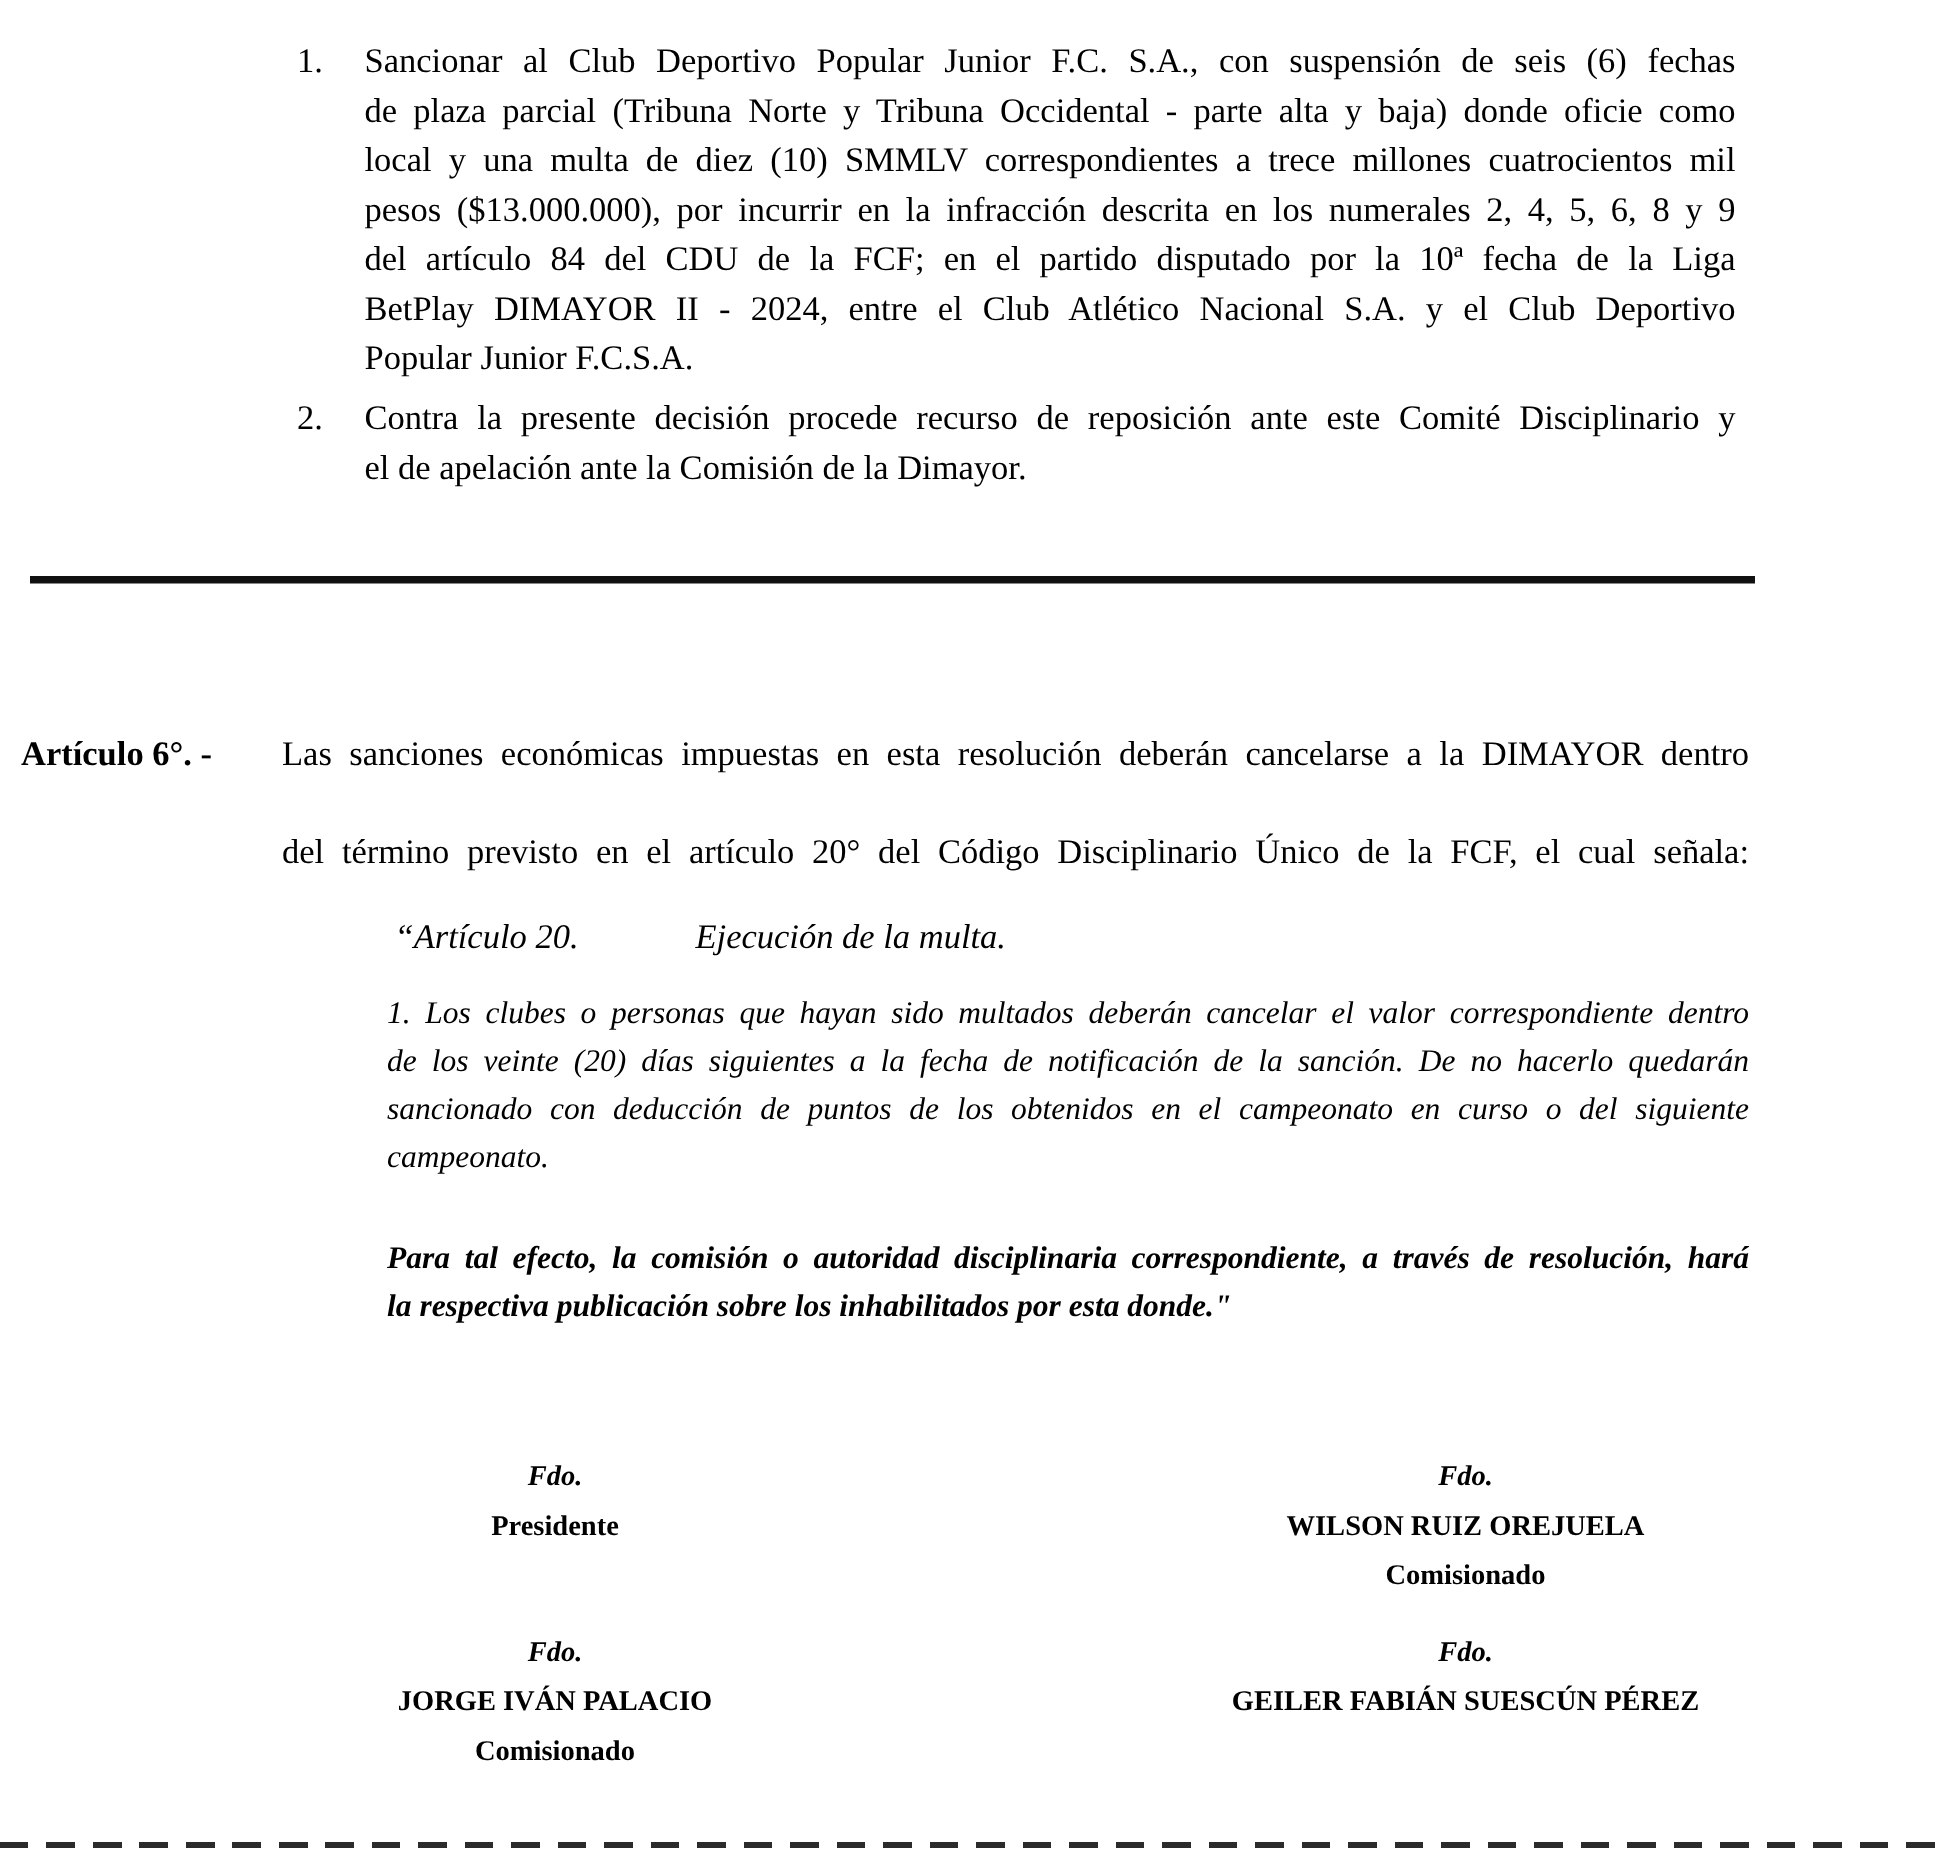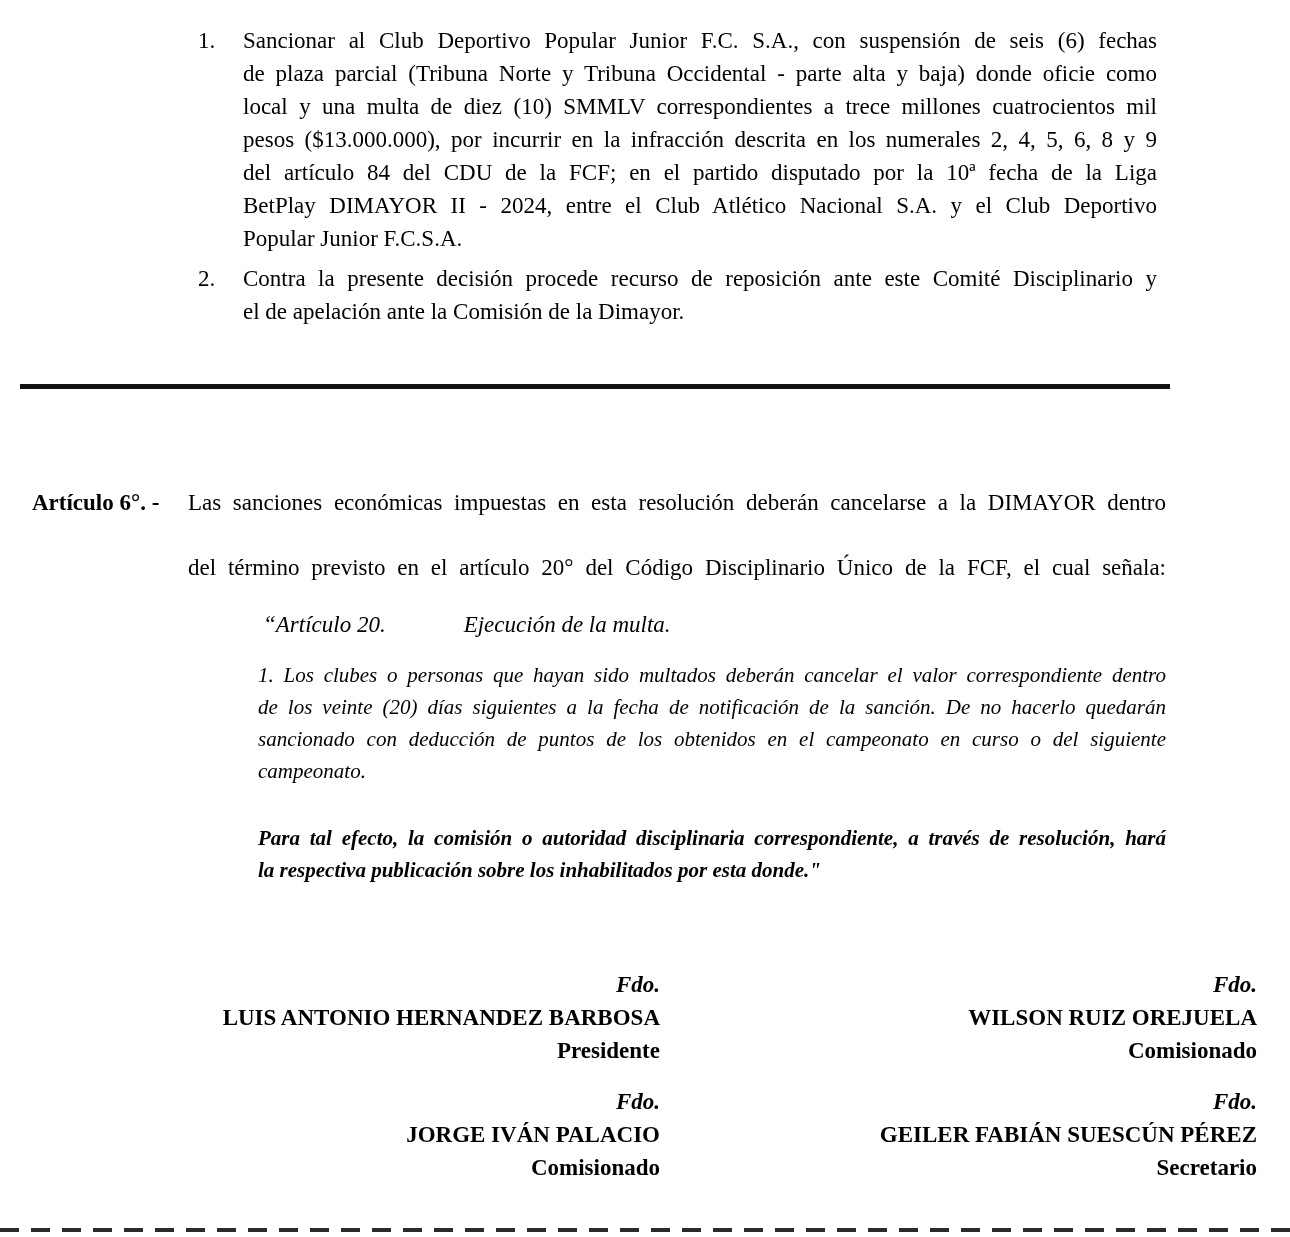--- a/index.html
+++ b/index.html
@@ -28,21 +28,21 @@
 
   
   .divider {
     left: 20px; top: 384px;
     width: 1150px; height: 5px;
     background: #111111;
   }
 
   
   .art6-label {
-    left: 32px; top: 486px;
+    left: 14px; top: 486px;
     font-size: 23px; line-height: 33px; font-weight: bold;
   }
   .art6-text {
     left: 188px; top: 486px; width: 978px;
     font-size: 23px; line-height: 33px;
   }
 
   
   .quote-heading {
     left: 263px; top: 608px;
@@ -54,21 +54,21 @@
   
   .quote-para {
     left: 258px; width: 908px;
     font-size: 21px; line-height: 32px;
     font-style: italic;
   }
   .quote-para-1 { top: 659px; }
   .quote-para-2 { top: 822px; font-weight: bold; }
 
   
-  .sig-cell { text-align: right; font-size: 23px; line-height: 33px; }
+  .sig-cell { text-align: center; font-size: 19px; line-height: 33px; }
   .sig-fdo { font-weight: bold; font-style: italic; }
   .sig-name { font-weight: bold; }
   .sig-title { font-weight: bold; }
   .sig-r1l { left: 80px;  top: 968px;  width: 580px; }
   .sig-r1r { left: 697px; top: 968px;  width: 560px; }
   .sig-r2l { left: 80px;  top: 1085px; width: 580px; }
   .sig-r2r { left: 697px; top: 1085px; width: 560px; }
 
   
   .tear-line {
@@ -121,35 +121,33 @@
     <div class="jline">sancionado con deducción de puntos de los obtenidos en el campeonato en curso o del siguiente</div>
     <div class="jline jline-last">campeonato.</div>
   </div>
 <div class="abs quote-para quote-para-2">
     <div class="jline">Para tal efecto, la comisión o autoridad disciplinaria correspondiente, a través de resolución, hará</div>
     <div class="jline jline-last">la respectiva publicación sobre los inhabilitados por esta donde."</div>
   </div>
 
 <div class="abs sig-cell sig-r1l">
   <div class="sig-fdo">Fdo.</div>
-  <div class="sig-name">LUIS ANTONIO HERNANDEZ BARBOSA</div>
   <div class="sig-title">Presidente</div>
 </div>
 
 <div class="abs sig-cell sig-r1r">
   <div class="sig-fdo">Fdo.</div>
   <div class="sig-name">WILSON RUIZ OREJUELA</div>
   <div class="sig-title">Comisionado</div>
 </div>
 
 <div class="abs sig-cell sig-r2l">
   <div class="sig-fdo">Fdo.</div>
   <div class="sig-name">JORGE IVÁN PALACIO</div>
   <div class="sig-title">Comisionado</div>
 </div>
 
 <div class="abs sig-cell sig-r2r">
   <div class="sig-fdo">Fdo.</div>
   <div class="sig-name">GEILER FABIÁN SUESCÚN PÉREZ</div>
-  <div class="sig-title">Secretario</div>
 </div>
 
 <div class="abs tear-line"></div>
 
 </body></html>

